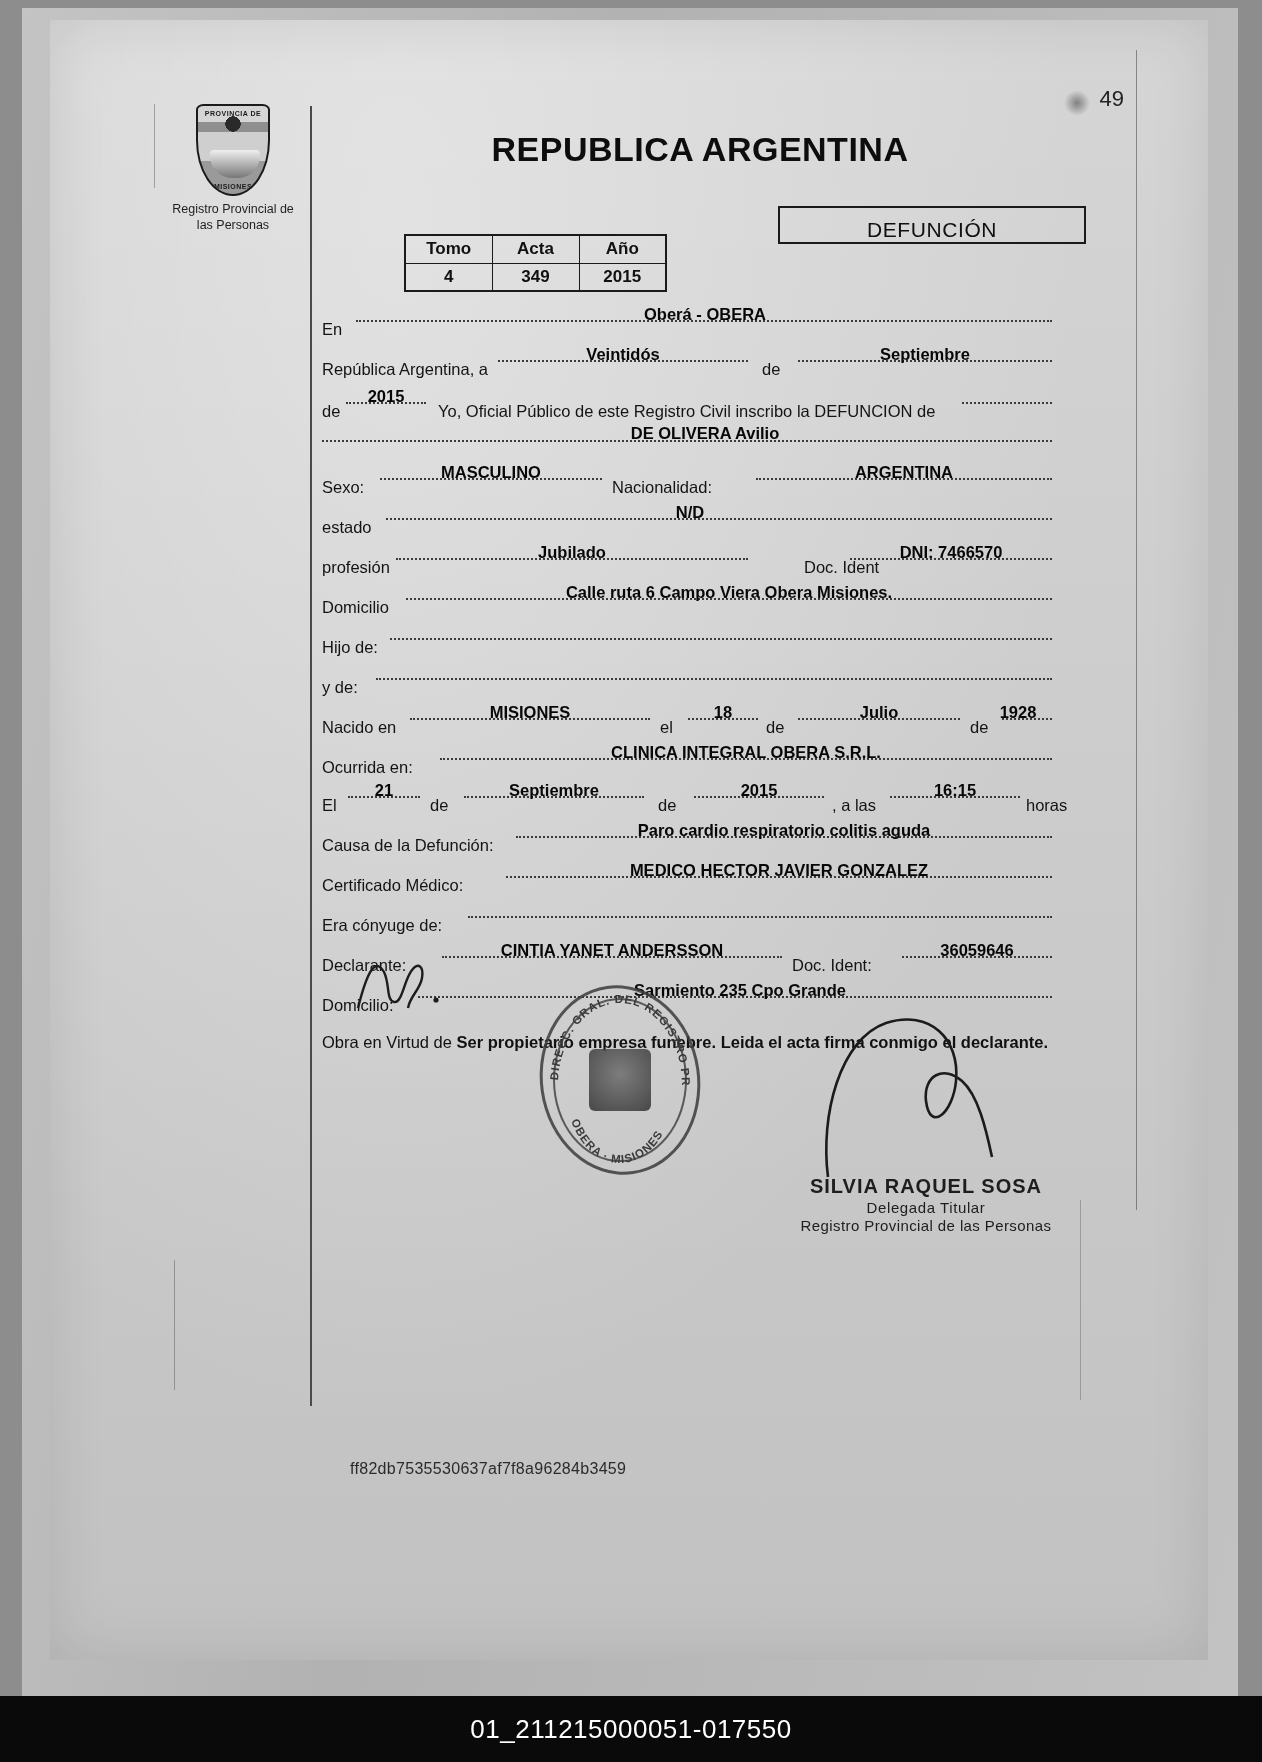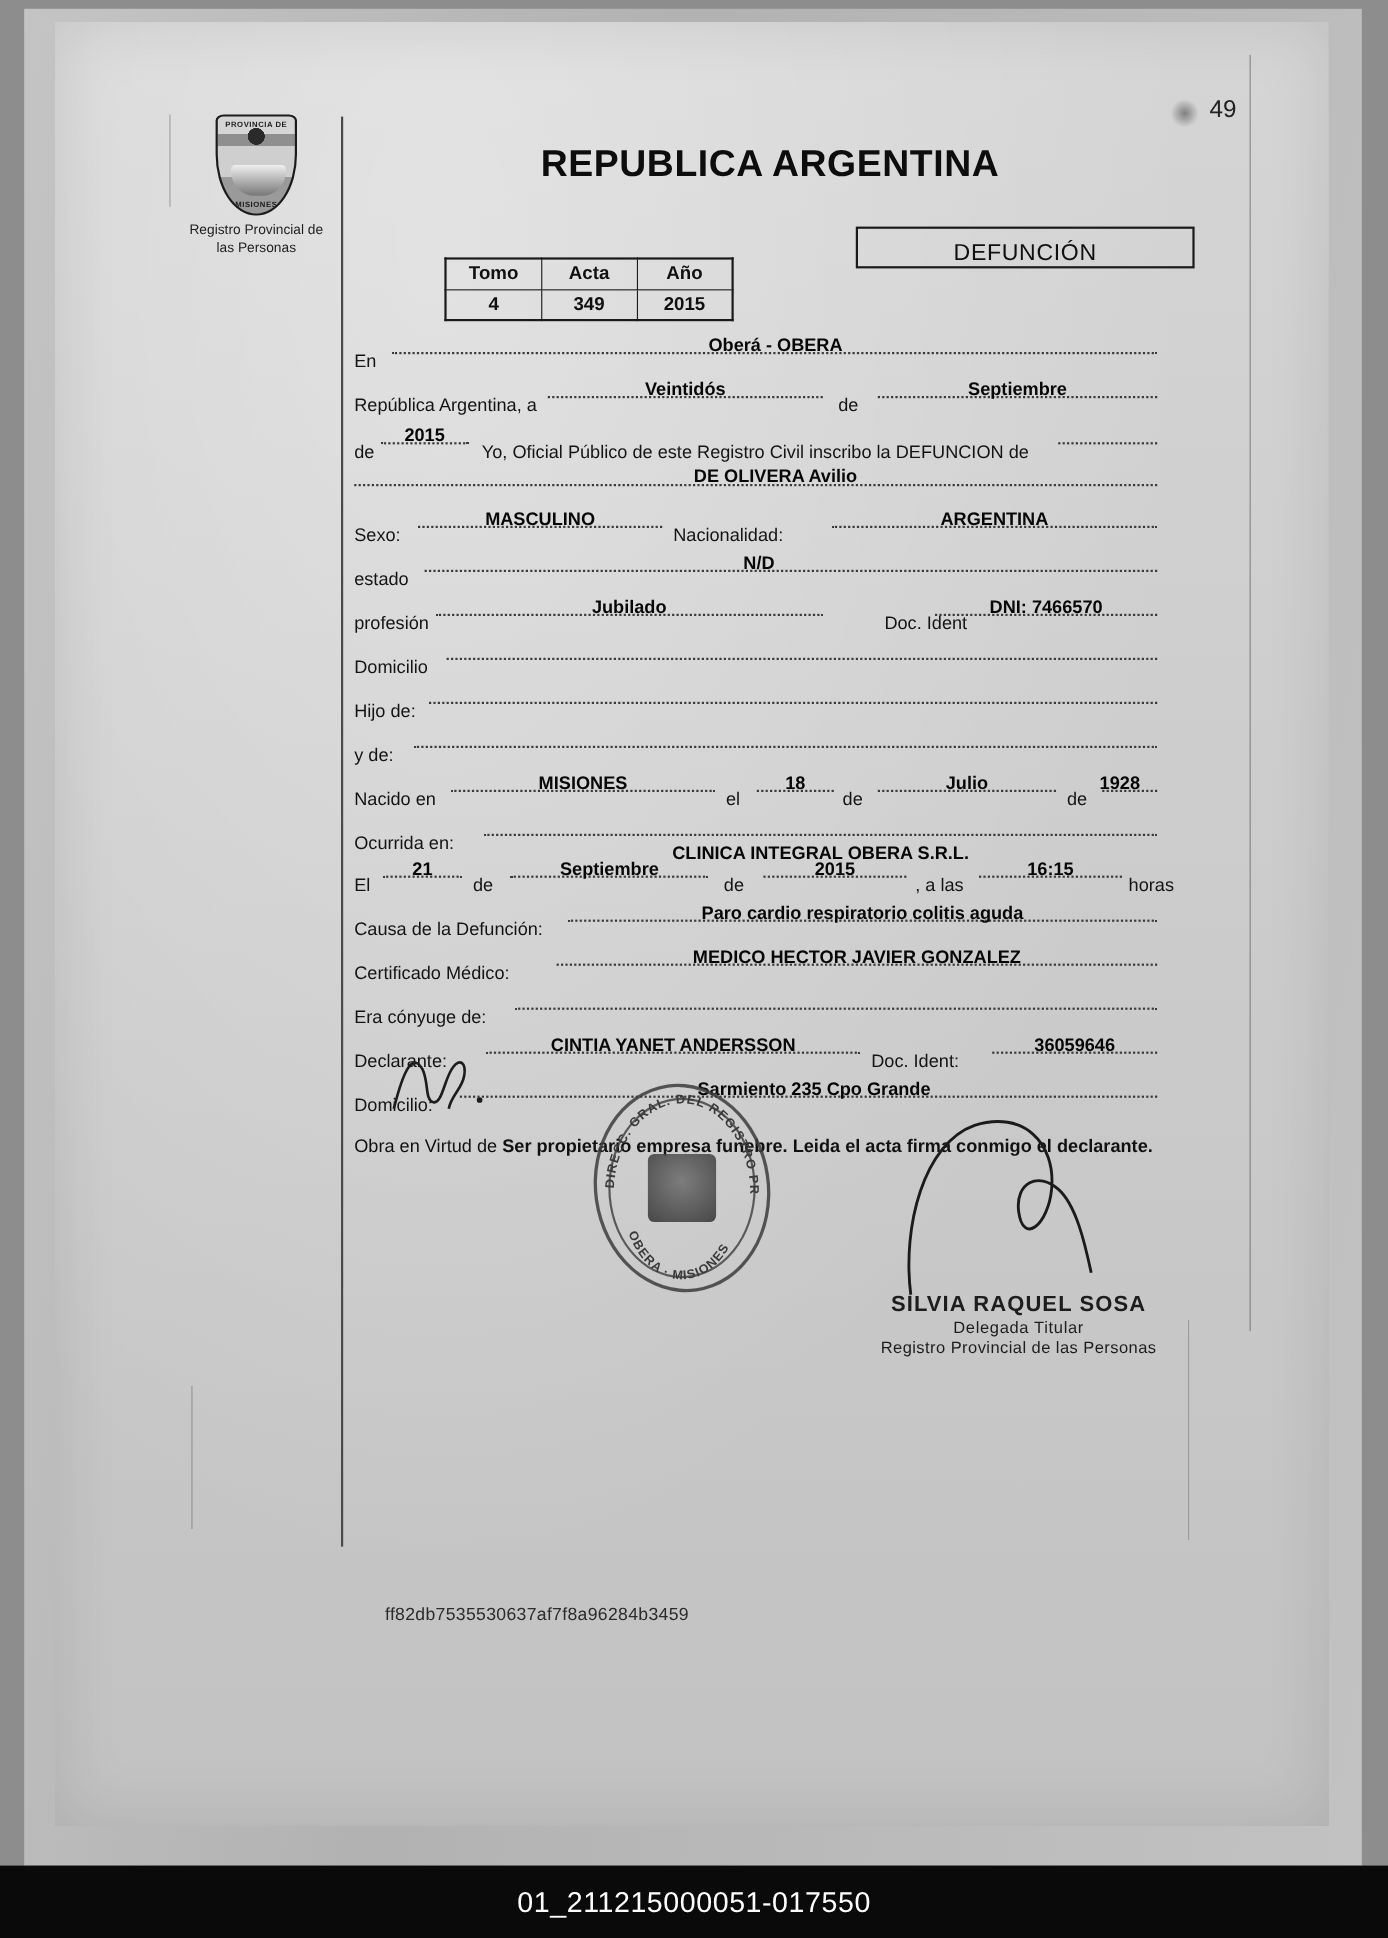--- a/index.html
+++ b/index.html
@@ -225,20 +225,21 @@
 
       <div class="line" style="left:272px; top:538px;">profesión</div>
       <div class="dots" style="left:346px; top:538px; width:352px;"></div>
       <div class="filled" style="left:346px; top:523px; width:352px;">Jubilado</div>
       <div class="line" style="left:706px; top:538px;margin-left:48px;">Doc. Ident</div>
       <div class="dots" style="left:800px; top:538px; width:202px;"></div>
       <div class="filled" style="left:800px; top:523px; width:202px;">DNI: 7466570</div>
 
       <div class="line" style="left:272px; top:578px;">Domicilio</div>
       <div class="dots" style="left:356px; top:578px; width:646px;"></div>
+      <div class="filled" style="left:356px; top:563px; width:646px;">Calle ruta 6 Campo Viera Obera Misiones.</div>
 
       <div class="line" style="left:272px; top:618px;">Hijo de:</div>
       <div class="dots" style="left:340px; top:618px; width:662px;"></div>
       <div class="filled" style="left:340px; top:603px; width:662px;"></div>
 
       <div class="line" style="left:272px; top:658px;">y de:</div>
       <div class="dots" style="left:326px; top:658px; width:676px;"></div>
       <div class="filled" style="left:326px; top:643px; width:676px;"></div>
 
       <div class="line" style="left:272px; top:698px;">Nacido en</div>
@@ -249,21 +250,21 @@
       <div class="filled" style="left:638px; top:683px; width:70px;">18</div>
       <div class="line" style="left:716px; top:698px;">de</div>
       <div class="dots" style="left:748px; top:698px; width:162px;"></div>
       <div class="filled" style="left:748px; top:683px; width:162px;">Julio</div>
       <div class="line" style="left:920px; top:698px;">de</div>
       <div class="dots" style="left:952px; top:698px; width:50px;"></div>
       <div class="filled" style="left:928px; top:683px; width:80px;">1928</div>
 
       <div class="line" style="left:272px; top:738px;">Ocurrida en:</div>
       <div class="dots" style="left:390px; top:738px; width:612px;"></div>
-      <div class="filled" style="left:390px; top:723px; width:612px;margin-top:24px;">CLINICA INTEGRAL OBERA S.R.L.</div>
+      <div class="filled" style="left:390px; top:723px; width:612px;">CLINICA INTEGRAL OBERA S.R.L.</div>
 
       <div class="line" style="left:272px; top:776px;">El</div>
       <div class="dots" style="left:298px; top:776px; width:72px;"></div>
       <div class="filled" style="left:298px; top:761px; width:72px;">21</div>
       <div class="line" style="left:380px; top:776px;">de</div>
       <div class="dots" style="left:414px; top:776px; width:180px;"></div>
       <div class="filled" style="left:414px; top:761px; width:180px;">Septiembre</div>
       <div class="line" style="left:608px; top:776px;">de</div>
       <div class="dots" style="left:644px; top:776px; width:130px;"></div>
       <div class="filled" style="left:644px; top:761px; width:130px;">2015</div>

